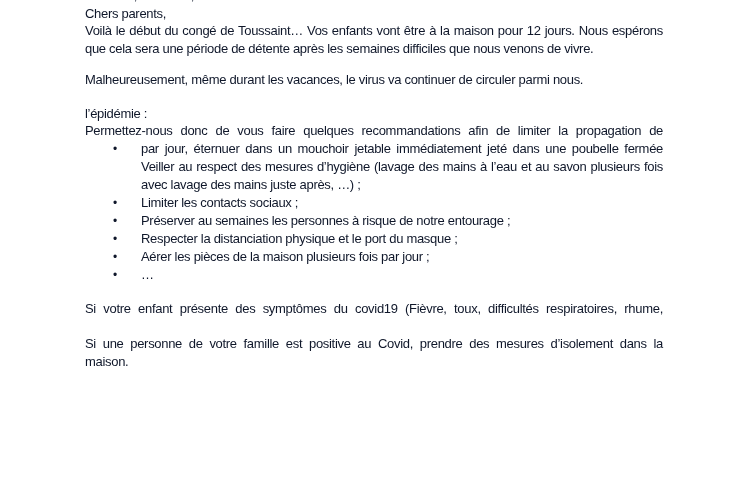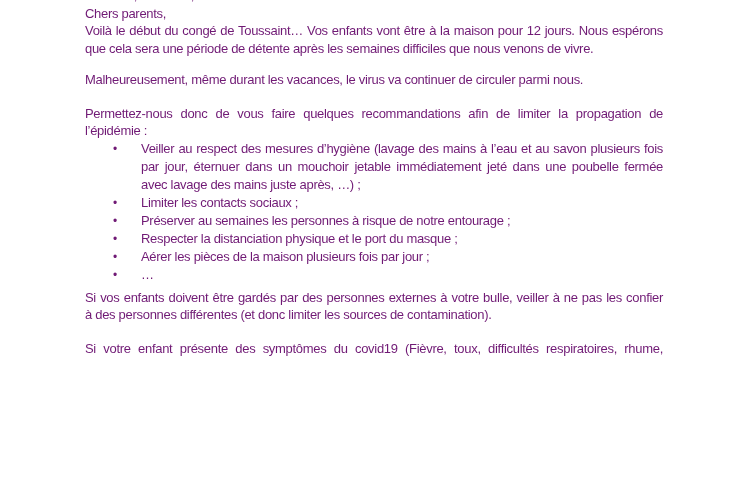--- a/index.html
+++ b/index.html
@@ -11,21 +11,21 @@
     overflow: hidden;
   }
   .page {
     position: relative;
     width: 740px;
     height: 490px;
     background: #ffffff;
     font-family: "Liberation Sans", "DejaVu Sans", sans-serif;
     font-size: 13px;
     letter-spacing: -0.3px;
-    color: #701a75;
+    color: #0f172a;
   }
   .content {
     position: absolute;
     left: 85px;
     top: 0;
     width: 578px;
   }
   .line {
     line-height: 17.5px;
     min-height: 17.5px;
@@ -76,30 +76,30 @@
     <div class="para m-intro">
       <div class="line jl">Voilà le début du congé de Toussaint… Vos enfants vont être à la maison pour 12 jours.  Nous espérons</div>
       <div class="line">que cela sera une période de détente après les semaines difficiles que nous venons de vivre.</div>
     </div>
 
     <div class="para m-virus">
       <div class="line">Malheureusement, même durant les vacances, le virus va continuer de circuler parmi nous.</div>
     </div>
 
     <div class="para m-reco">
+      <div class="line">l’épidémie :</div>
       <div class="line jl">Permettez-nous donc de vous faire quelques recommandations afin de limiter la propagation de</div>
-      <div class="line">l’épidémie :</div>
     </div>
 
     <div class="list">
 
       <div class="item">
         <span class="marker">•</span>
+        <div class="line jl">par jour, éternuer dans un mouchoir jetable immédiatement jeté dans une poubelle fermée</div>
         <div class="line jl">Veiller au respect des mesures d’hygiène (lavage des mains à l’eau et au savon plusieurs fois</div>
-        <div class="line jl">par jour, éternuer dans un mouchoir jetable immédiatement jeté dans une poubelle fermée</div>
         <div class="line">avec lavage des mains juste après, …) ;</div>
       </div>
 
       <div class="item">
         <span class="marker">•</span>
         <div class="line">Limiter les contacts sociaux ;</div>
       </div>
 
       <div class="item">
         <span class="marker">•</span>
@@ -116,24 +116,24 @@
         <div class="line">Aérer les pièces de la maison plusieurs fois par jour ;</div>
       </div>
 
       <div class="item">
         <span class="marker">•</span>
         <div class="line">…</div>
       </div>
 
     </div>
 
-    <div class="para m-garde">
-      <div class="line jl">Si vos enfants doivent être gardés par des personnes externes à votre bulle, veiller à ne pas les confier</div>
-      <div class="line">à des personnes différentes (et donc limiter les sources de contamination).</div>
-    </div>
 
     <div class="para m-sympt">
       <div class="line jl">Si votre enfant présente des symptômes du covid19 (Fièvre, toux, difficultés respiratoires, rhume,</div>
     </div>
 
+    <div class="para m-isol">
+      <div class="line jl">Si une personne de votre famille est positive au Covid, prendre des mesures d’isolement dans la</div>
+      <div class="line">maison.</div>
+    </div>
 
   </div>
 </div>
 
 </body></html>

